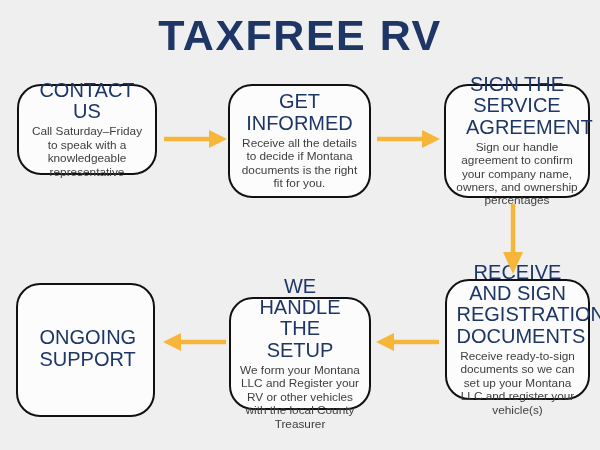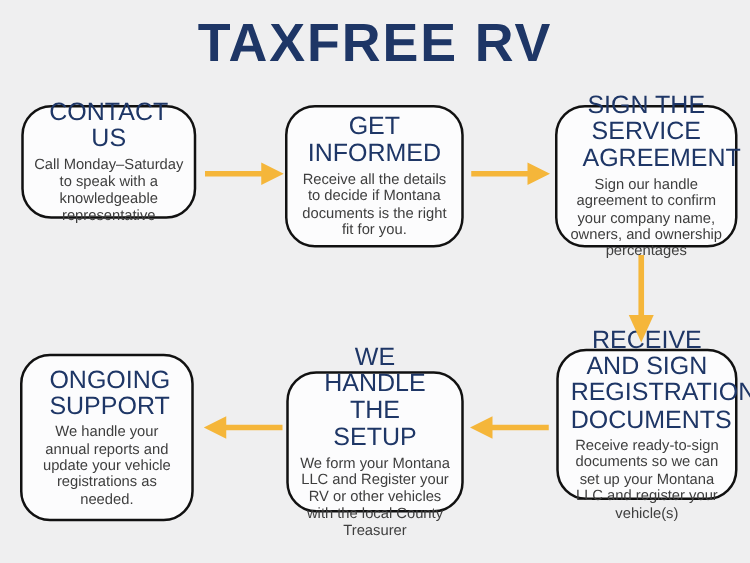--- a/index.html
+++ b/index.html
@@ -72,21 +72,21 @@
 </style>
 </head>
 <body>
 
 <div class="canvas">
 
   <h1 class="title">TAXFREE RV</h1>
 
   <section class="box b1">
     <h2>CONTACT US</h2>
-    <p>Call Monday–Saturday to speak with a knowledgeable representative</p>
+    <p>Call Saturday–Friday to speak with a knowledgeable representative</p>
   </section>
 
   <section class="box b2">
     <h2>GET INFORMED</h2>
     <p>Receive all the details to decide if Montana documents is the right fit for you.</p>
   </section>
 
   <section class="box b3">
     <h2>SIGN THE SERVICE AGREEMENT</h2>
     <p>Sign our handle agreement to confirm your company name, owners, and ownership percentages</p>
@@ -97,21 +97,20 @@
     <p>Receive ready-to-sign documents so we can set up your Montana LLC and register your vehicle(s)</p>
   </section>
 
   <section class="box b5">
     <h2>WE HANDLE THE SETUP</h2>
     <p>We form your Montana LLC and Register your RV or other vehicles with the local County Treasurer</p>
   </section>
 
   <section class="box b4">
     <h2>ONGOING SUPPORT</h2>
-    <p>We handle your annual reports and update your vehicle registrations as needed.</p>
   </section>
 
   <svg class="arrow a1" width="64" height="24" viewBox="0 0 64 24" aria-hidden="true">
     <line x1="1" y1="12" x2="47" y2="12"></line>
     <polygon points="46,3 64,12 46,21"></polygon>
   </svg>
 
   <svg class="arrow a2" width="64" height="24" viewBox="0 0 64 24" aria-hidden="true">
     <line x1="1" y1="12" x2="47" y2="12"></line>
     <polygon points="46,3 64,12 46,21"></polygon>

